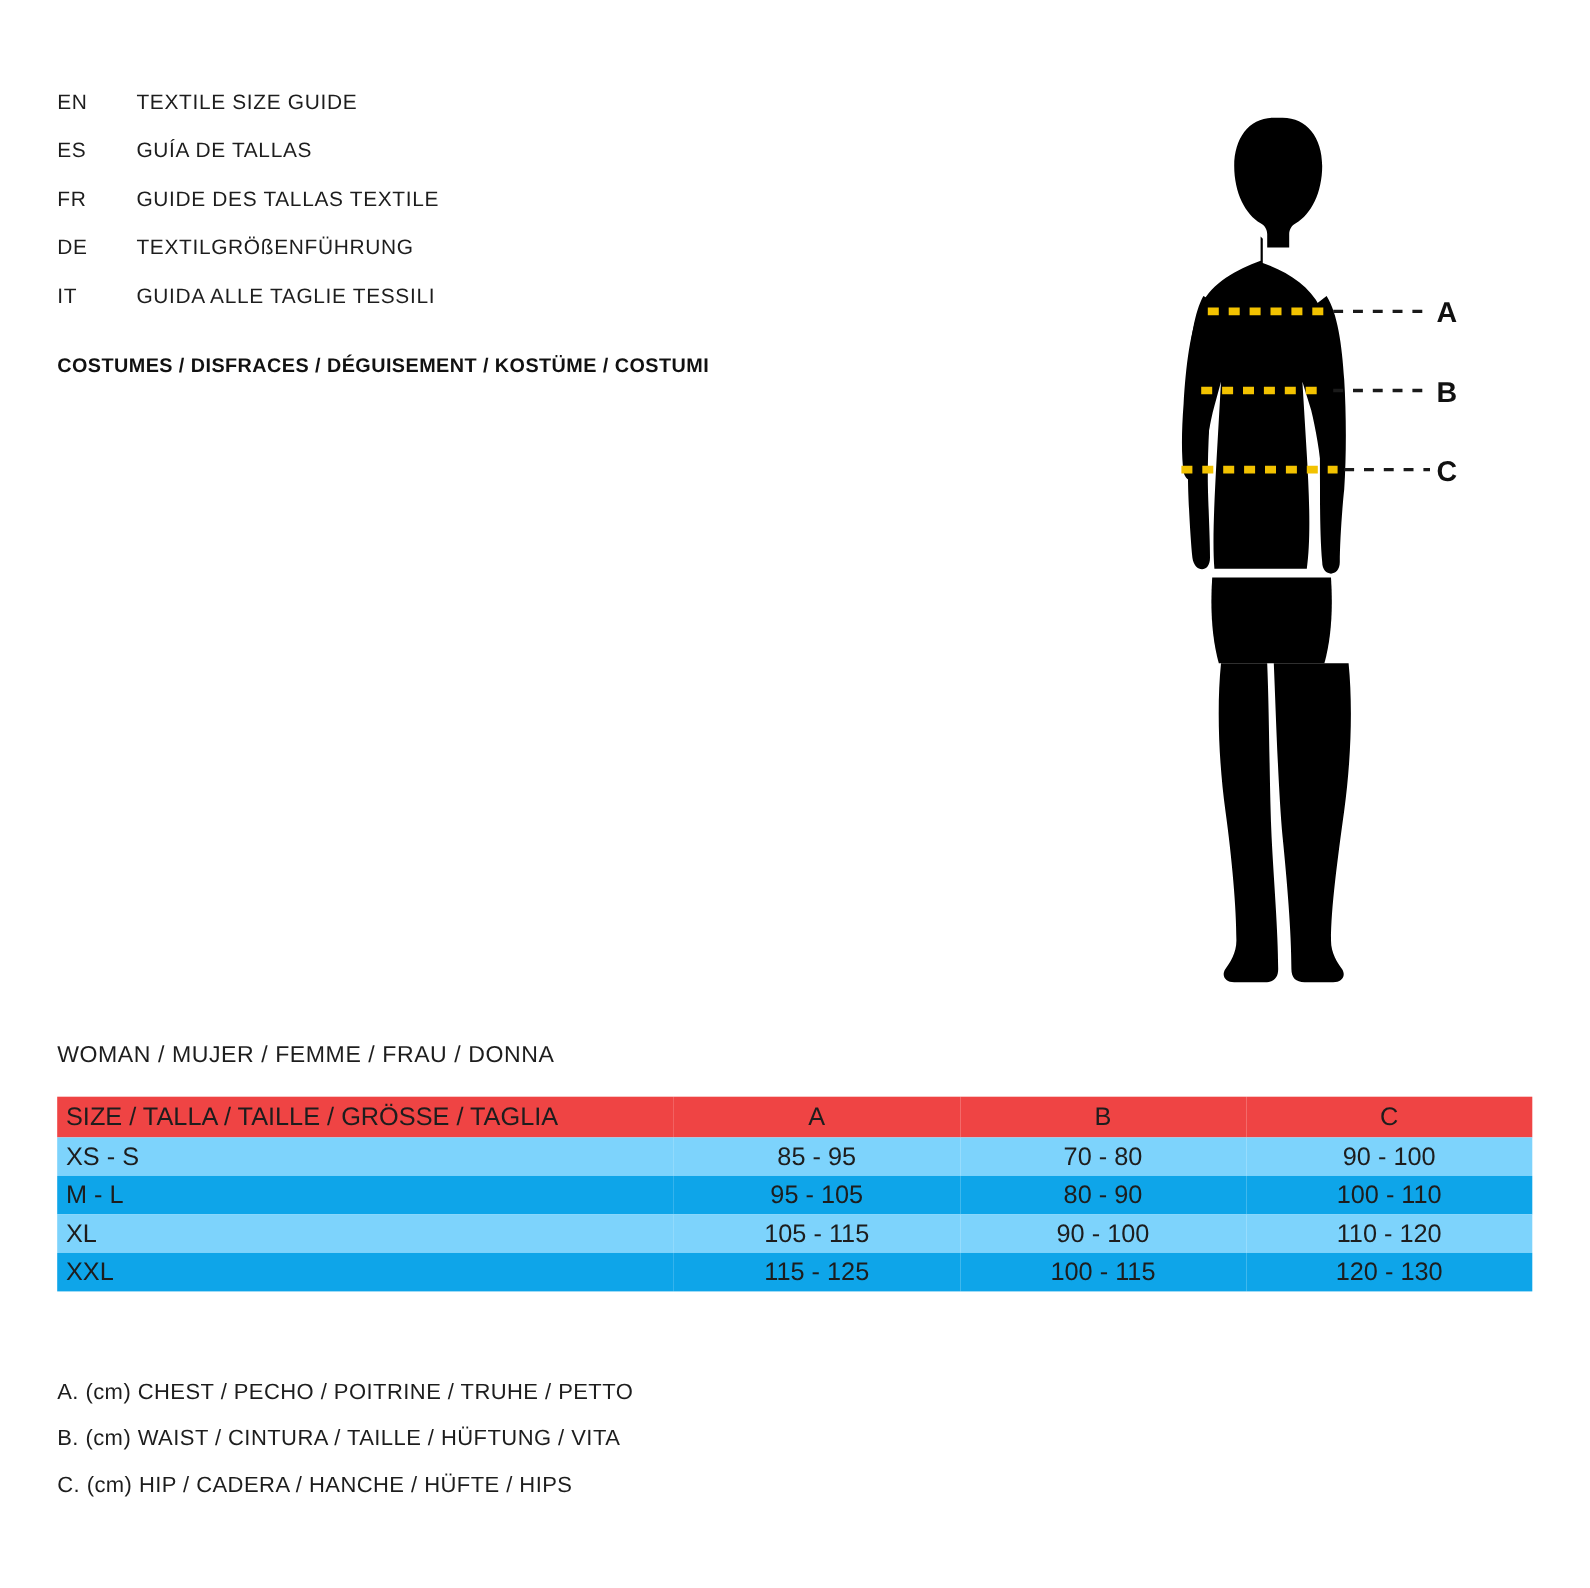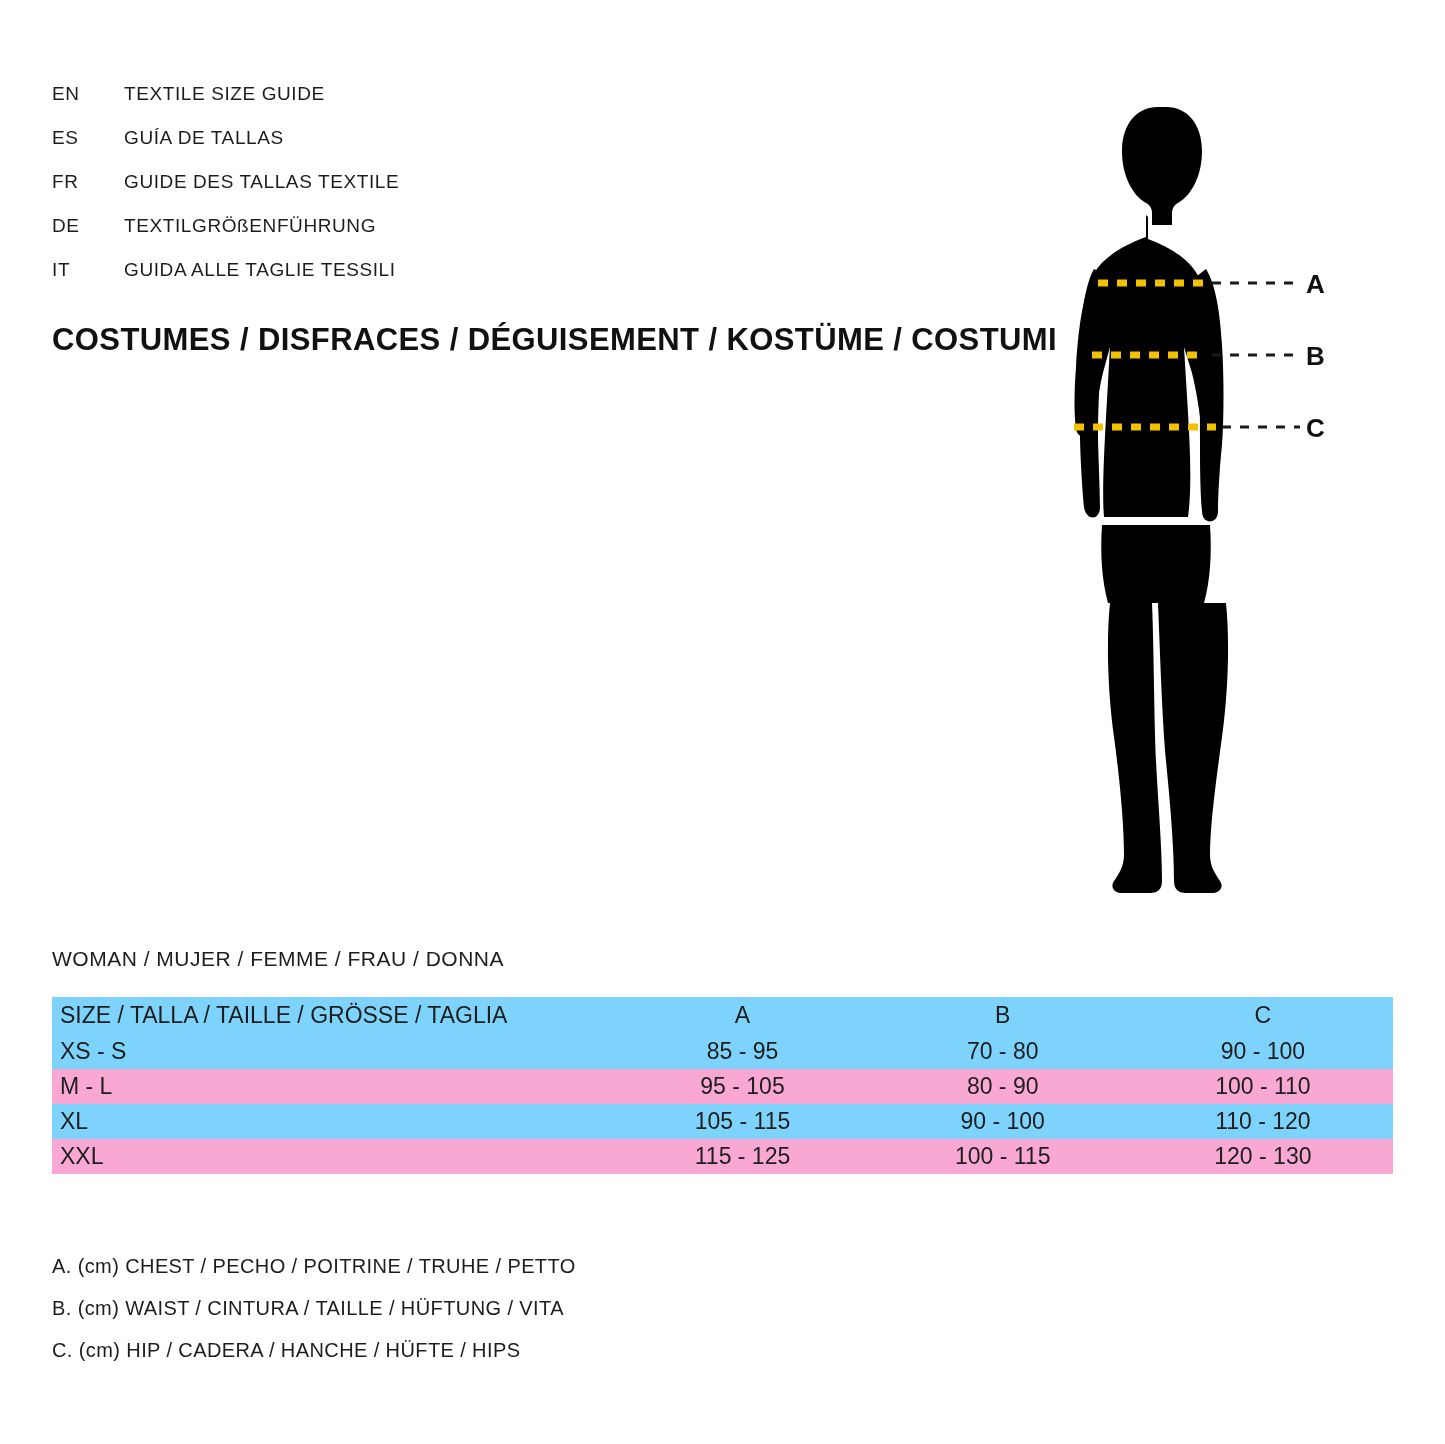--- a/index.html
+++ b/index.html
@@ -36,21 +36,21 @@
     width: 72px;
     flex: 0 0 72px;
   }
   .lang-text {
     flex: 1 1 auto;
   }
   .headline {
     position: absolute;
     left: 52px;
     top: 322px;
-    font-size: 31px;
+    font-size: 18px;
     font-weight: bold;
     letter-spacing: 0.4px;
     color: #111111;
     white-space: nowrap;
   }
 
   
   .figure-area {
     position: absolute;
     left: 1010px;
@@ -90,35 +90,35 @@
   }
   table.size-table th,
   table.size-table td {
     padding: 0;
     height: 35px;
     font-weight: normal;
     text-align: center;
     vertical-align: middle;
   }
   table.size-table thead th {
-    background: #7dd3fc;
+    background: #ef4444;
     height: 37px;
   }
   table.size-table th.col-size,
   table.size-table td.col-size {
     text-align: left;
     padding-left: 8px;
     width: 560px;
   }
   table.size-table th.col-m,
   table.size-table td.col-m {
     width: 260px;
   }
   tr.row-odd td { background: #7dd3fc; }
-  tr.row-even td { background: #f9a8d4; }
+  tr.row-even td { background: #0ea5e9; }
 
   
   .legend {
     position: absolute;
     left: 52px;
     top: 1245px;
     font-size: 20px;
     line-height: 42px;
     letter-spacing: 0.4px;
     color: #1d1d1d;

